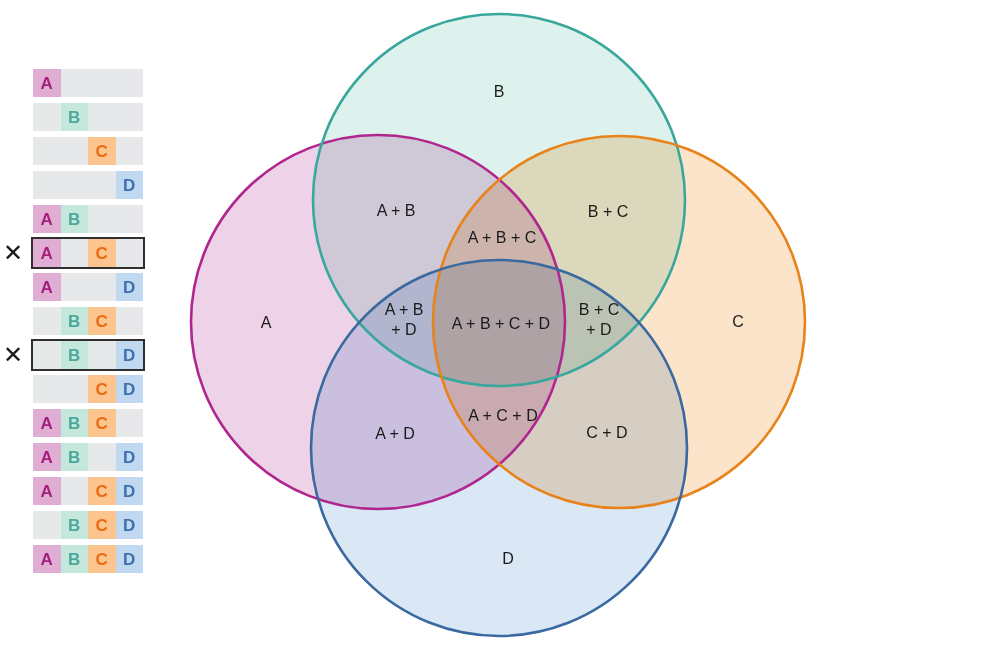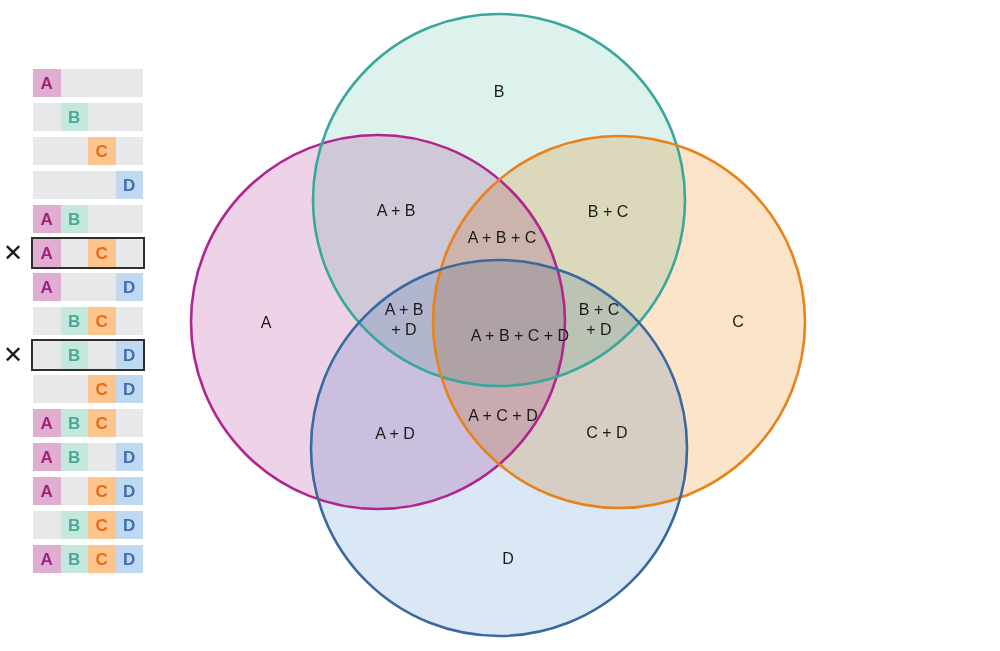--- a/index.html
+++ b/index.html
@@ -205,15 +205,15 @@
           <circle cx="619" cy="322" r="186" fill="#fbdcbd" fill-opacity="0.78" stroke="none" style="mix-blend-mode:multiply"></circle>
           <circle cx="499" cy="448" r="188" fill="#cfe0f2" fill-opacity="0.78" stroke="none" style="mix-blend-mode:multiply"></circle>
         </g>
         <circle cx="378" cy="322" r="187" fill="none" stroke="#b0268f" stroke-width="2.6"></circle>
         <circle cx="499" cy="200" r="186" fill="none" stroke="#3aa79d" stroke-width="2.6"></circle>
         <circle cx="619" cy="322" r="186" fill="none" stroke="#e8821a" stroke-width="2.6"></circle>
         <circle cx="499" cy="448" r="188" fill="none" stroke="#39699f" stroke-width="2.6"></circle>
       </svg>
   <div class="venn-label" style="left: 266px; top: 323px;">A</div><div class="venn-label" style="left: 499px; top: 92px;">B</div><div class="venn-label" style="left: 738px; top: 322px;">C</div><div class="venn-label" style="left: 508px; top: 559px;">D</div><div class="venn-label" style="left: 396px; top: 211px;">A + B</div><div class="venn-label" style="left: 608px; top: 212px;">B + C</div><div class="venn-label" style="left: 395px; top: 434px;">A + D</div><div class="venn-label" style="left: 607px; top: 433px;">C + D</div><div class="venn-label" style="left: 502px; top: 238px;">A + B + C</div><div class="venn-label" style="left: 503px; top: 416px;">A + C + D</div><div class="venn-label" style="left: 404px; top: 320px;">A + B
 + D</div><div class="venn-label" style="left: 599px; top: 320px;">B + C
-+ D</div><div class="venn-label" style="left: 501px; top: 336px; margin-left: 19px;">A + B + C + D</div></div>
++ D</div><div class="venn-label" style="left: 501px; top: 324px;">A + B + C + D</div></div>
 
 </div>
 
 </body></html>

